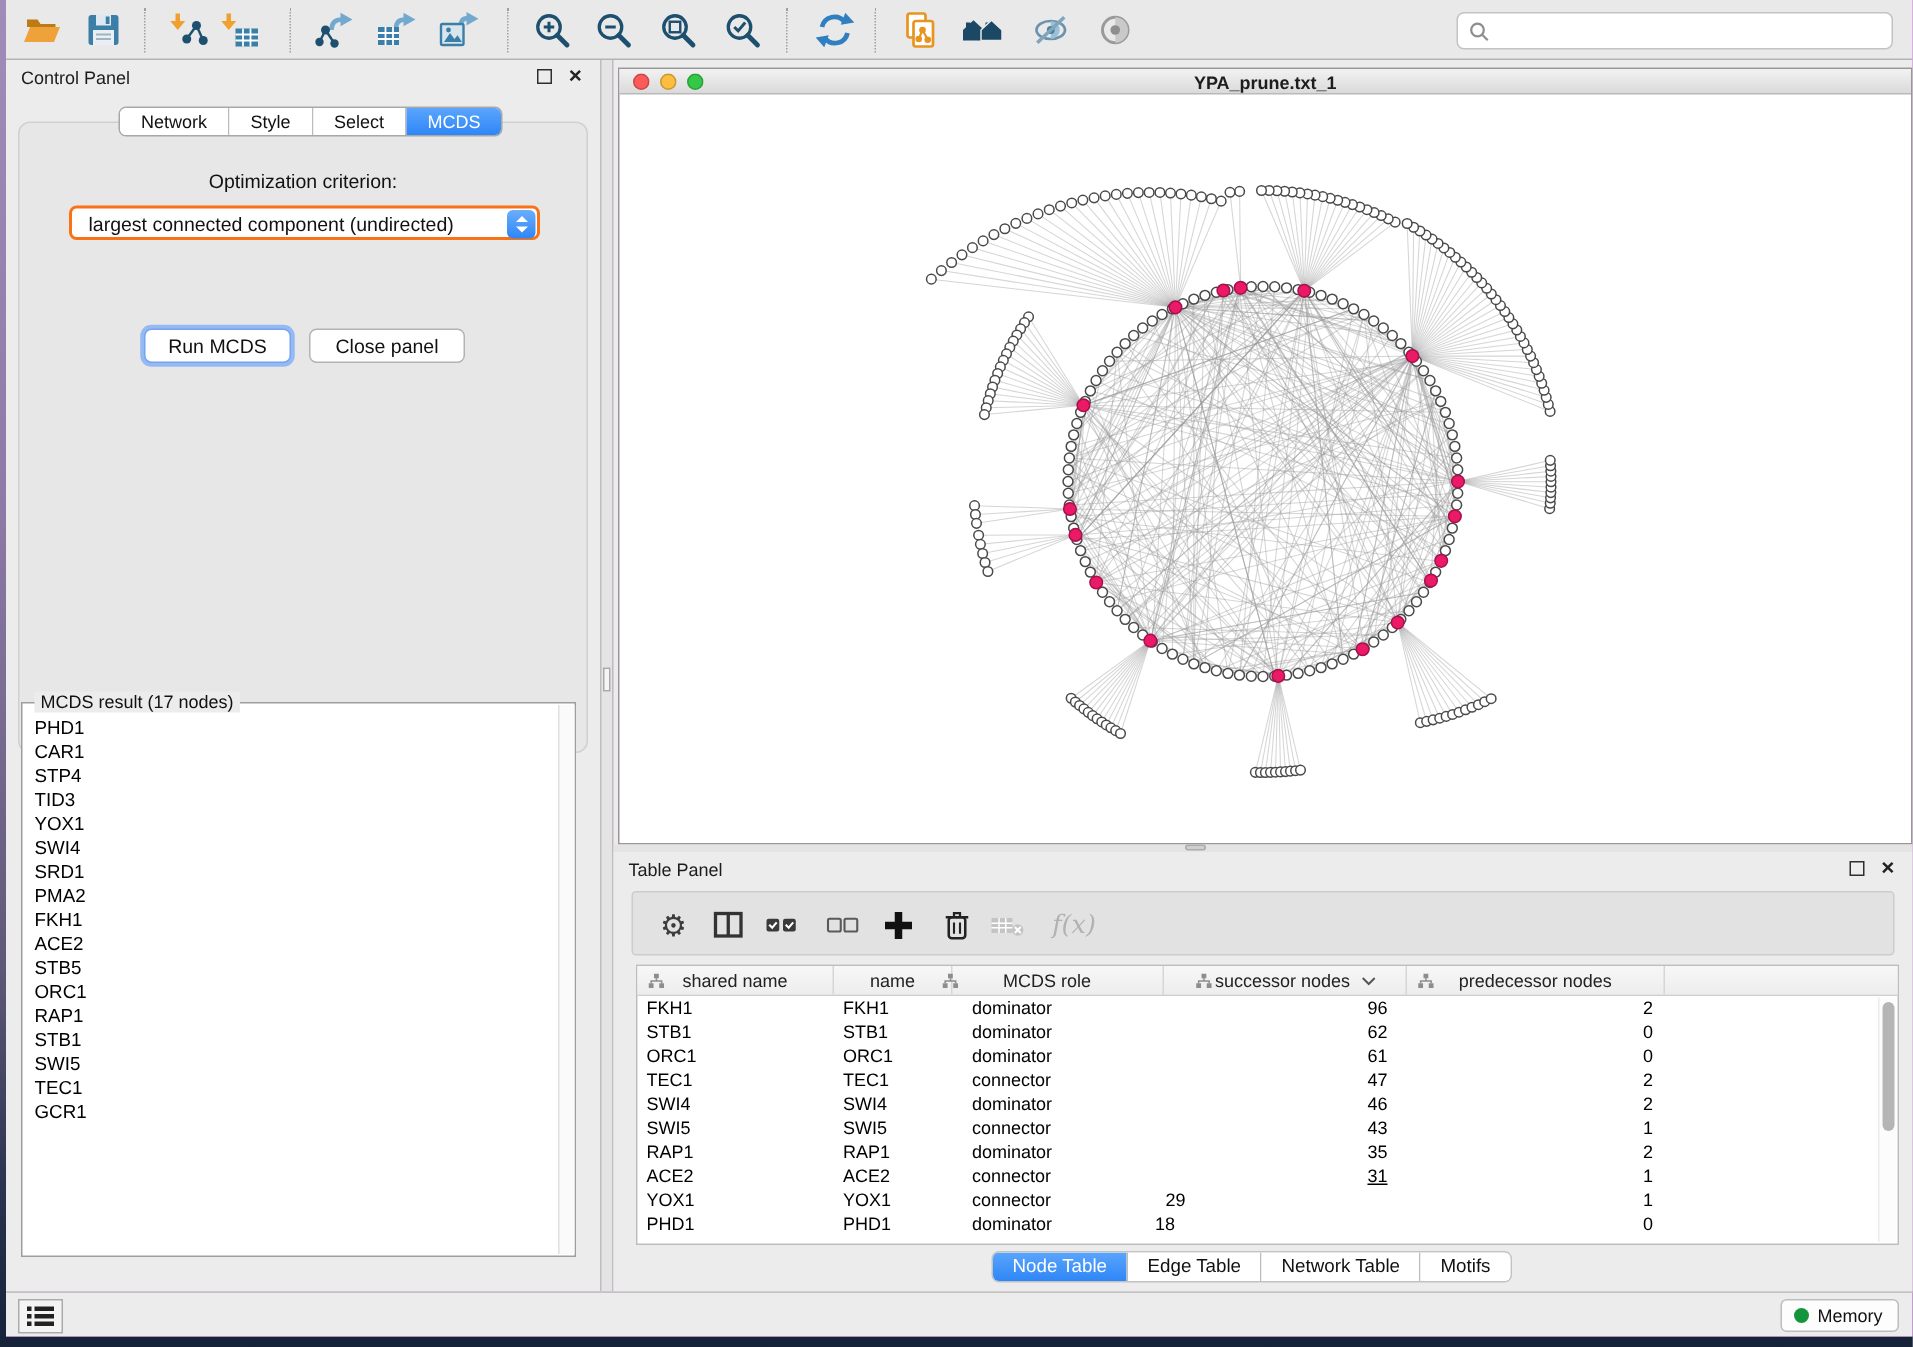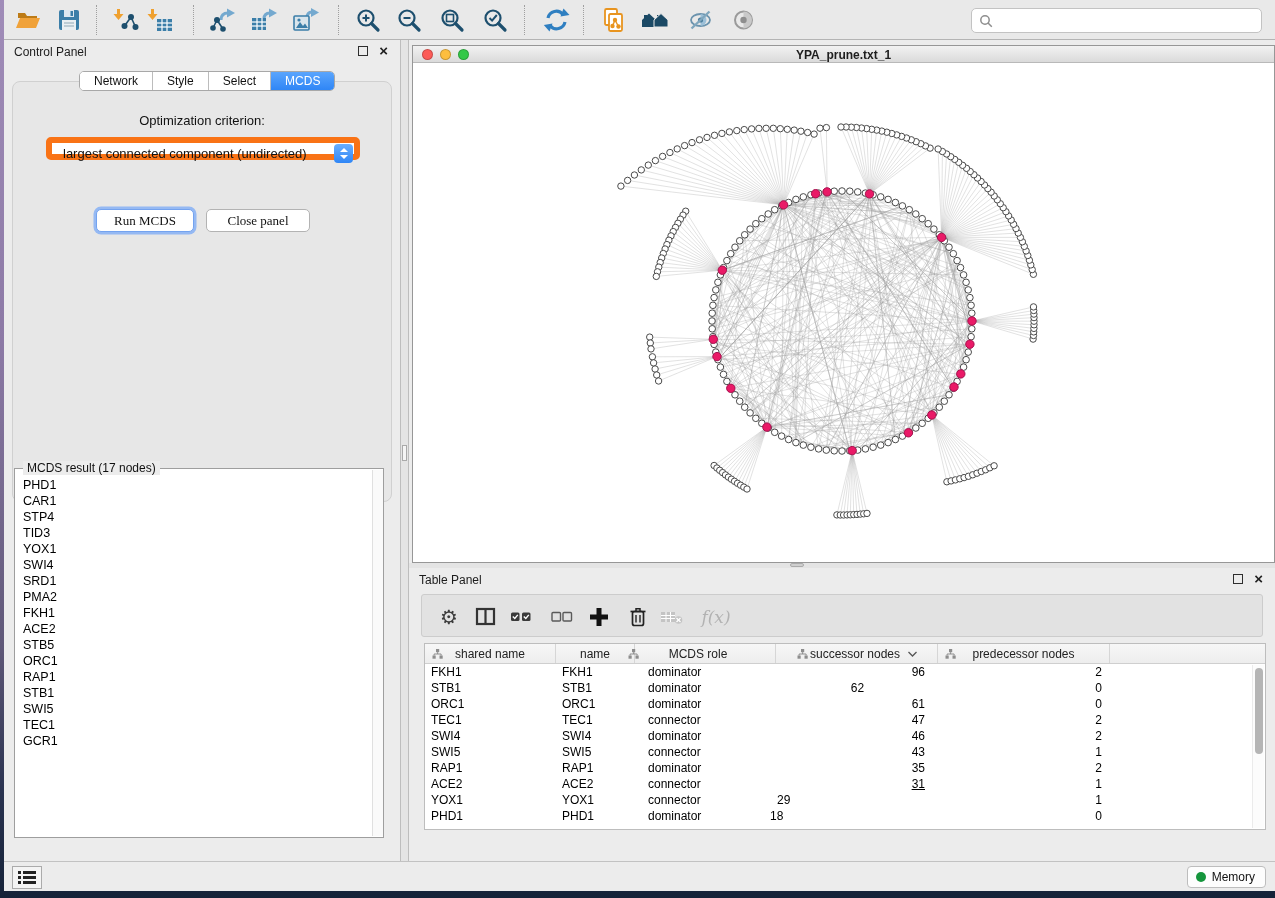--- a/index.html
+++ b/index.html
@@ -31,26 +31,26 @@
 
   
   #cp-tabs { position:absolute; left:75px; top:31px; height:20px; display:flex; border:1px solid #a8a8a8; border-radius:5px; background:#fff; overflow:hidden; z-index:3; }
   .seg { height:18px; line-height:18px; font-size:12px; color:#111; background:#fff; border-right:1px solid #bcbcbc; text-align:center; }
   .seg:last-child { border-right:none; }
   .seg.active { background:linear-gradient(#5aa5fd,#2f86f6); color:#fff; }
   #cp-tabs .seg { padding:0 14px; }
 
   #cp-inner { position:absolute; left:8px; top:41px; width:380px; height:421px; background:#e7e7e7; border:1px solid #d0d0d0; border-radius:8px; }
   #opt-label { position:absolute; left:0; right:0; top:31px; text-align:center; font-size:13px; color:#111; }
-  #criterion-combo { position:absolute; left:33px; top:55px; width:314px; height:23px; background:#fff; border:6px solid #f97316; border-radius:5px; font-size:13px; color:#111; }
+  #criterion-combo { position:absolute; left:33px; top:55px; width:314px; height:23px; background:#fff; border:2px solid #f97316; border-radius:5px; font-size:13px; color:#111; }
   #criterion-combo .val { position:absolute; left:11px; top:3px; white-space:nowrap; }
   .combo-stepper { position:absolute; right:1px; top:1px; width:19px; height:19px; background:linear-gradient(#6aaefd,#2f86f6); border-radius:4px; }
   .combo-stepper .up { position:absolute; left:5.5px; top:4px; width:0; height:0; border-left:4px solid transparent; border-right:4px solid transparent; border-bottom:4.5px solid #fff; }
   .combo-stepper .dn { position:absolute; left:5.5px; bottom:4px; width:0; height:0; border-left:4px solid transparent; border-right:4px solid transparent; border-top:4.5px solid #fff; }
-  .cp-btn { position:absolute; top:127px; height:23px; background:#fff; border:1px solid #b3b3b3; border-radius:5px; font-size:13px; color:#111; font-family:Liberation Serif, serif; }
+  .cp-btn { position:absolute; top:137px; height:23px; background:#fff; border:1px solid #b3b3b3; border-radius:5px; font-size:13px; color:#111; font-family:Liberation Sans, sans-serif; }
   #run-btn { left:83px; width:98px; border-color:#74a3ef; box-shadow:0 0 0 2.5px rgba(82,148,254,.55); }
   #closepanel-btn { left:193px; width:104px; }
 
   
   #mcds-result { position:absolute; left:10px; top:428px; width:370px; height:370px; border:1px solid #9e9e9e; background:#fff; }
   #mcds-legend { position:absolute; left:8px; top:-8px; font-size:12px; color:#111; background:#ececec; padding:0 4px; }
   #mcds-list { position:absolute; left:0; top:8px; right:12px; bottom:0; overflow:hidden; }
   .mcds-item { height:16px; line-height:16px; font-size:12.5px; color:#000; padding-left:8px; }
   #mcds-scroll { position:absolute; right:0; top:1px; bottom:1px; width:11px; background:#fafafa; border-left:1px solid #e0e0e0; }
 
@@ -1202,21 +1202,21 @@
                 <div class="tcell" style="left: 0px; width: 131px; padding-left: 6px;">FKH1</div>
                 <div class="tcell" style="left: 131px; width: 79px; padding-left: 6px;">FKH1</div>
                 <div class="tcell" style="left: 210px; width: 155px; padding-left: 13px;">dominator</div>
                 <div class="tcell" style="left: 365px; width: 148px; text-align: right; padding-right: 13px;">96</div>
                 <div class="tcell" style="left: 513px; width: 172px; text-align: right; padding-right: 8px;">2</div>
               </div>
               <div class="trow" style="top: 16px;">
                 <div class="tcell" style="left: 0px; width: 131px; padding-left: 6px;">STB1</div>
                 <div class="tcell" style="left: 131px; width: 79px; padding-left: 6px;">STB1</div>
                 <div class="tcell" style="left: 210px; width: 155px; padding-left: 13px;">dominator</div>
-                <div class="tcell" style="left: 365px; width: 148px; text-align: center; padding-right: 13px;">62</div>
+                <div class="tcell" style="left: 365px; width: 148px; text-align: right; padding-right: 13px;">62</div>
                 <div class="tcell" style="left: 513px; width: 172px; text-align: right; padding-right: 8px;">0</div>
               </div>
               <div class="trow" style="top: 32px;">
                 <div class="tcell" style="left: 0px; width: 131px; padding-left: 6px;">ORC1</div>
                 <div class="tcell" style="left: 131px; width: 79px; padding-left: 6px;">ORC1</div>
                 <div class="tcell" style="left: 210px; width: 155px; padding-left: 13px;">dominator</div>
                 <div class="tcell" style="left: 365px; width: 148px; text-align: right; padding-right: 13px;">61</div>
                 <div class="tcell" style="left: 513px; width: 172px; text-align: right; padding-right: 8px;">0</div>
               </div>
               <div class="trow" style="top: 48px;">
@@ -1267,20 +1267,26 @@
                 <div class="tcell" style="left: 210px; width: 155px; padding-left: 13px;">dominator</div>
                 <div class="tcell" style="left: 345px; width: 148px; text-align: left; padding-right: 13px;">18</div>
                 <div class="tcell" style="left: 513px; width: 172px; text-align: right; padding-right: 8px;">0</div>
               </div>
             </div>
           <div id="tbl-scroll">
               <div id="tbl-thumb"></div>
             </div>
         </div>
 
+        <div id="table-tabs">
+            <div class="seg active">Node Table</div>
+            <div class="seg">Edge Table</div>
+            <div class="seg">Network Table</div>
+            <div class="seg">Motifs</div>
+          </div>
       </div>
     </div>
   </div>
 
   <div id="status-bar">
     <div id="list-btn">
       <svg width="18" height="15">
           <rect x="0" y="1" width="3" height="3" fill="#222"></rect>
           <rect x="5" y="1" width="13" height="3" fill="#222"></rect>
           <rect x="0" y="6" width="3" height="3" fill="#222"></rect>

